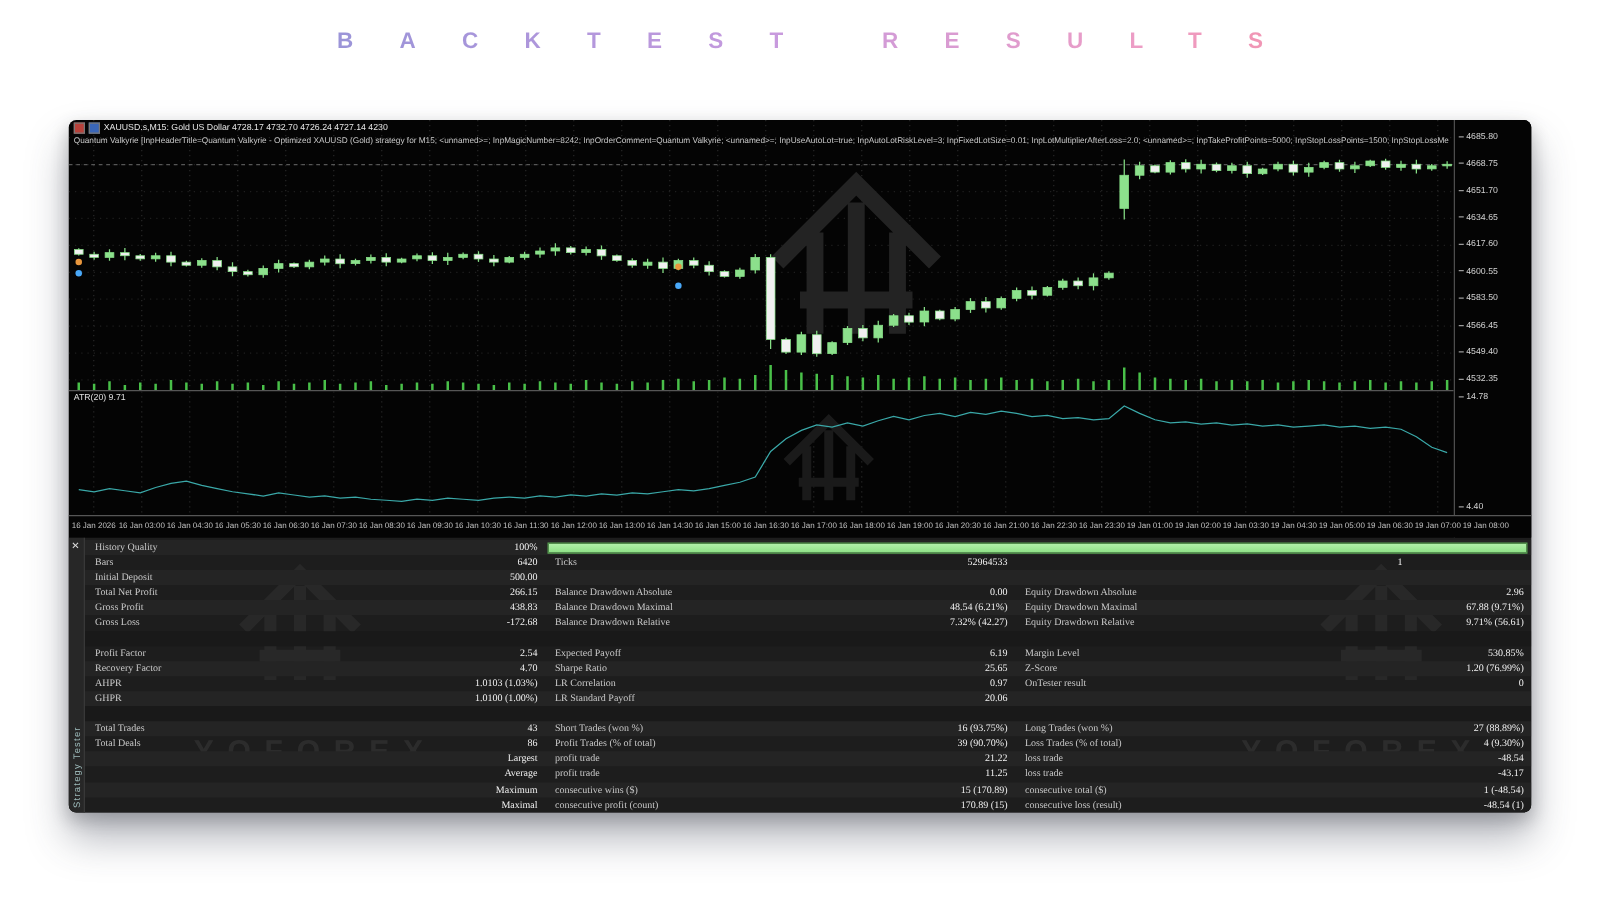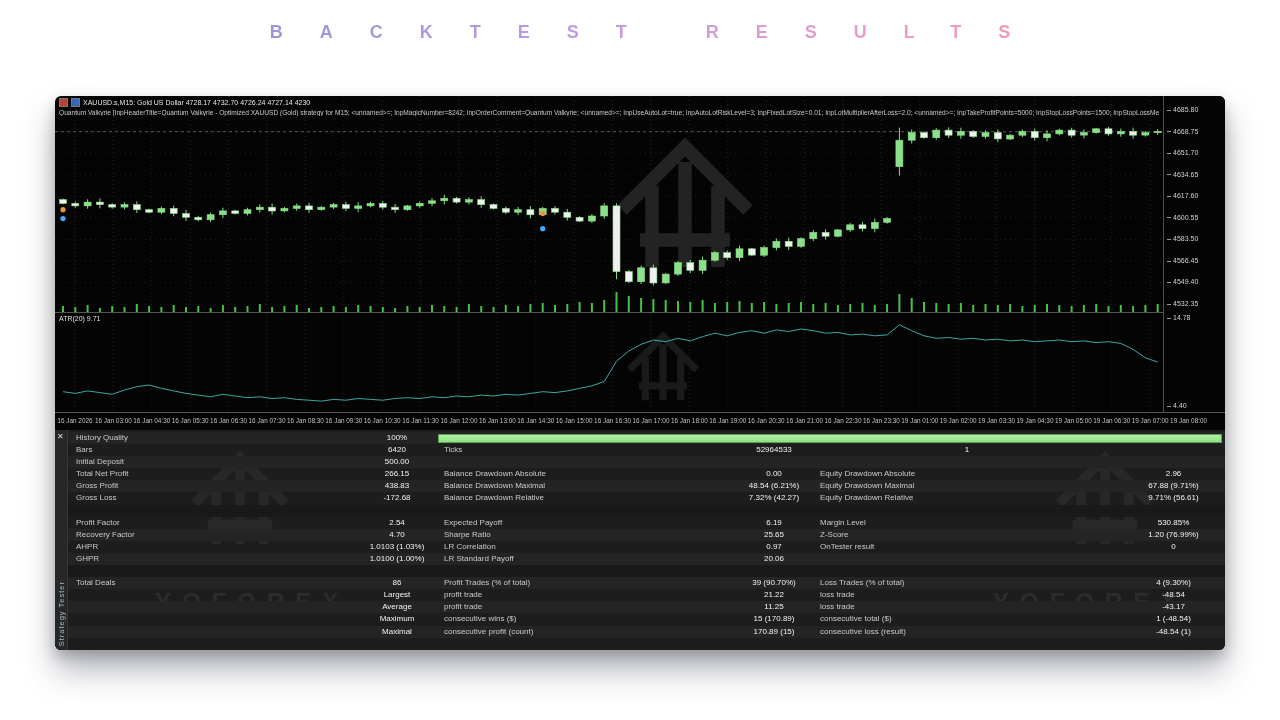--- a/index.html
+++ b/index.html
@@ -26,22 +26,22 @@
   .tlab{position:absolute;top:4px;font-size:6.4px;color:#c2c2c2;white-space:nowrap;transform:translateX(-50%);}
   
   .stats{position:absolute;left:0;top:334px;width:1170px;height:220px;background:#1d1d1d;}
   .tester-tab{position:absolute;left:0;top:0;width:13px;height:220px;background:#272727;border-right:1px solid #383838;box-sizing:border-box;}
   .tester-tab .vtxt{position:absolute;bottom:4px;left:2px;writing-mode:vertical-rl;transform:rotate(180deg);font-size:7.5px;color:#9fbdbd;letter-spacing:1px;white-space:nowrap;}
   .closex{position:absolute;left:2px;top:2px;font-size:8px;color:#dddddd;line-height:9px;cursor:default;}
   .rows{position:absolute;left:13px;top:2px;width:1157px;z-index:2;}
   .trow{display:grid;grid-template-columns:296px 72px 306px 70px 316px 97px;height:12.1px;line-height:12.2px;font-size:8px;position:relative;}
   .trow:nth-child(odd){background:#242424;}
   .trow.blank{background:#191919;}
-  .lab{color:#c9c9c9;padding-left:8px;overflow:hidden;white-space:nowrap;}
-  .val{color:#f0f0f0;text-align:center;padding-right:6px;white-space:nowrap;overflow:hidden;}
+  .lab{color:#c9c9c9;padding-left:8px;overflow:hidden;white-space:nowrap;font-family:Liberation Serif, serif;}
+  .val{color:#f0f0f0;text-align:right;padding-right:6px;white-space:nowrap;overflow:hidden;font-family:Liberation Serif, serif;}
   .qbar{position:absolute;left:370px;right:3px;top:1.5px;bottom:1.5px;background:linear-gradient(#b2f0aa,#7fd878);border:1px solid #57a050;box-sizing:border-box;z-index:3;}
   
   .wm{position:absolute;pointer-events:none;z-index:1;}
   .wm-text{font-size:24px;font-weight:bold;letter-spacing:11px;color:rgba(255,255,255,0.07);}
   svg{display:block;}
 </style>
 </head>
 <body>
 
 <div class="page-title">BACKTEST RESULTS</div>
@@ -541,20 +541,28 @@
         <div class="trow">
           <div class="lab">GHPR</div>
           <div class="val">1.0100 (1.00%)</div>
           <div class="lab">LR Standard Payoff</div>
           <div class="val">20.06</div>
           <div class="lab"></div>
           <div class="val"></div>
         </div>
         <div class="trow blank"></div>
         <div class="trow">
+          <div class="lab">Total Trades</div>
+          <div class="val">43</div>
+          <div class="lab">Short Trades (won %)</div>
+          <div class="val">16 (93.75%)</div>
+          <div class="lab">Long Trades (won %)</div>
+          <div class="val">27 (88.89%)</div>
+        </div>
+        <div class="trow">
           <div class="lab">Total Deals</div>
           <div class="val">86</div>
           <div class="lab">Profit Trades (% of total)</div>
           <div class="val">39 (90.70%)</div>
           <div class="lab">Loss Trades (% of total)</div>
           <div class="val">4 (9.30%)</div>
         </div>
         <div class="trow">
           <div class="lab"></div>
           <div class="val">Largest</div>

